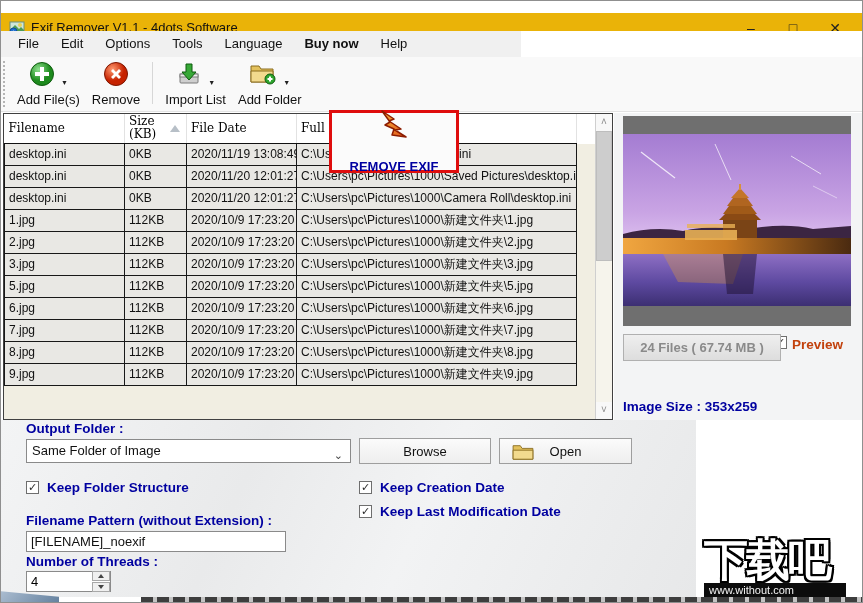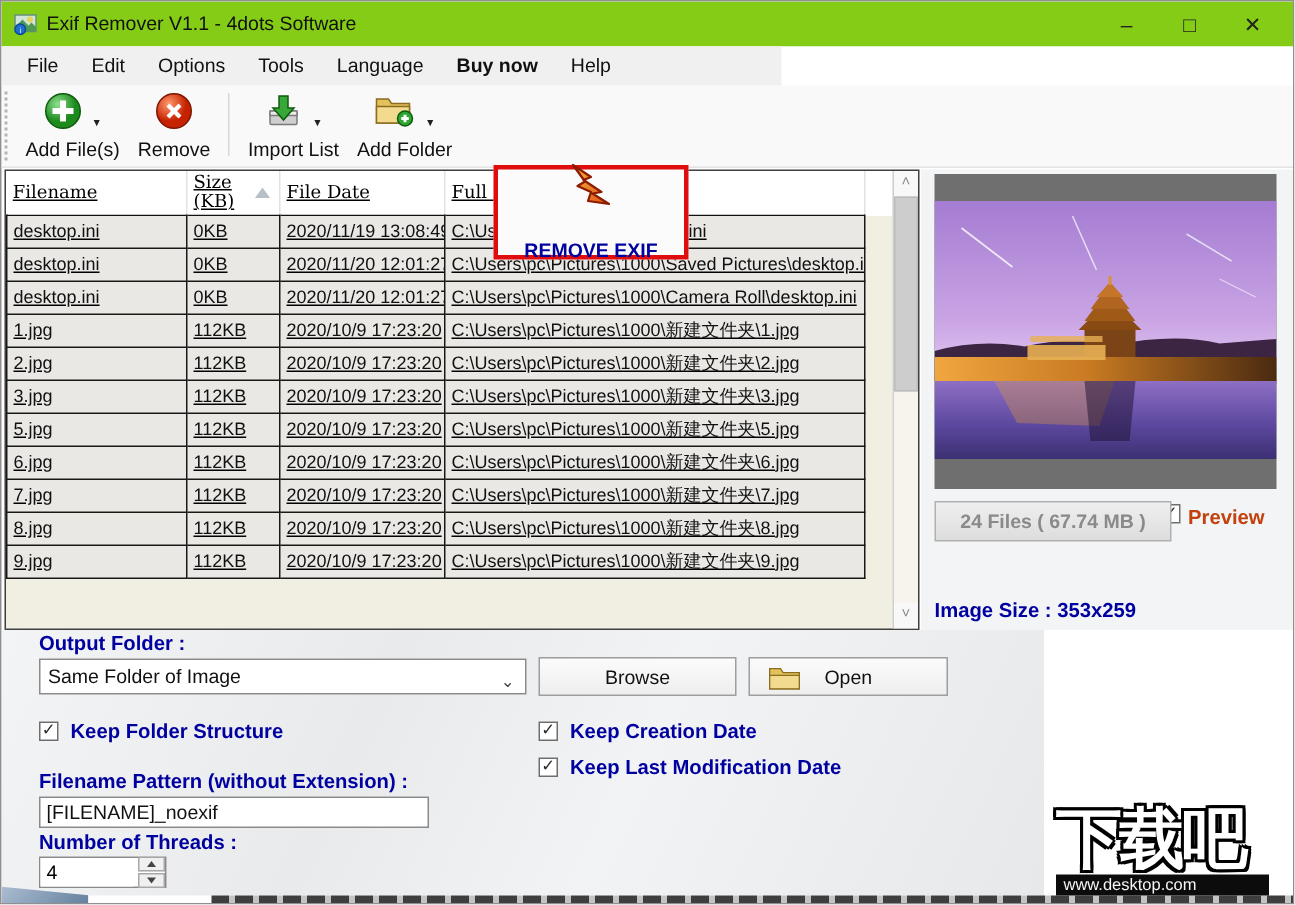--- a/index.html
+++ b/index.html
@@ -3,21 +3,21 @@
 <meta charset="utf-8">
 <style>
   * { margin:0; padding:0; box-sizing:border-box; }
   html,body { background:#fff; }
   body { font-family:"Liberation Sans", sans-serif; }
   #win {
     position:relative; width:863px; height:603px; background:#fff;
     border:1px solid #8f8f8f; overflow:hidden;
   }
   
-  .titlebar { position:absolute; left:0; top:0; width:100%; height:30px; background:#84cc16;padding-left:40px; }
+  .titlebar { position:absolute; left:0; top:12px; width:100%; height:30px; background:#eab308;padding-left:40px; }
   .app-icon { position:absolute; left:8px; top:7px; width:16px; height:16px; }
   .title-text { position:absolute; left:30px; top:0; line-height:30px; font-size:13px; color:#111; }
   .win-controls { position:absolute; right:6px; top:0; height:30px; display:flex; }
   .win-btn { width:42px; height:30px; display:flex; align-items:center; justify-content:center;
              font-size:14px; color:#222; cursor:default; }
   
   .menubar { position:absolute; left:0; top:30px; width:100%; height:26px; background:#fff; }
   .menubar-strip { position:absolute; left:0; top:0; width:520px; height:26px; background:#f0f0f0; }
   .menu-items { position:absolute; left:6px; top:0; height:26px; display:flex; }
   .menu-item { padding:0 11px; line-height:26px; font-size:13px; color:#111; }
@@ -34,21 +34,21 @@
   .dd-arrow { font-size:7px; color:#222; margin-left:6px; margin-top:12px; }
   .tb-sep { width:1px; height:42px; background:#d7d7d7; margin:2px 6px 0 6px; }
   .removeexif-box { position:absolute; left:328px; top:53px; width:130px; height:63px;
     border:3px solid #df0d0d; background:#fbfbfb; display:flex; flex-direction:column;
     align-items:center; justify-content:center; z-index:5; }
   .removeexif-box .label { font-size:13px; font-weight:bold; color:#0000a0; margin-top:15px; }
   
   .listview { position:absolute; left:2px; top:112px; width:610px; height:307px;
               border:1px solid #404040; background:#f1eee2; overflow:hidden; }
   .lv-headbg { position:absolute; left:0; top:0; right:17px; height:30px; background:#fff; }
-  table.files { border-collapse:collapse; table-layout:fixed; width:572px; position:absolute; left:0; top:0;text-decoration:underline; }
+  table.files { border-collapse:collapse; table-layout:fixed; width:572px; position:absolute; left:0; top:0; }
   table.files th { height:29px; background:#fff; font-family:"DejaVu Serif", serif; font-weight:normal;
     font-size:12px; text-align:left; padding:0 4px; border-right:1px solid #e2e2e2;
     border-bottom:1px solid #111; position:relative; line-height:13px; white-space:pre-line; }
   table.files td { height:22px; background:#e9e8e4; border:1px solid #181818;
     font-size:12px; color:#111; padding:0 4px; white-space:nowrap; overflow:hidden; }
   .sort-tri { position:absolute; right:6px; top:11px; width:0; height:0;
     border-left:5px solid transparent; border-right:5px solid transparent;
     border-bottom:7px solid #b7bfc7; }
   
   .vscroll { position:absolute; right:0; top:0; width:17px; height:100%; background:#f6f4ec;
@@ -419,18 +419,18 @@
           </div>
         <div class="spin-b spin-dn">
             <span class="tri-dn"></span>
           </div>
       </div>
     </div>
   </div>
 
   <div class="wm">
     <div class="wm-logo">下载吧</div>
-    <div class="wm-site">www.desktop.com</div>
+    <div class="wm-site">www.without.com</div>
   </div>
   <div class="wm-strip"></div>
   <div class="wm-wedge"></div>
 
 </div>
 
 </body></html>

